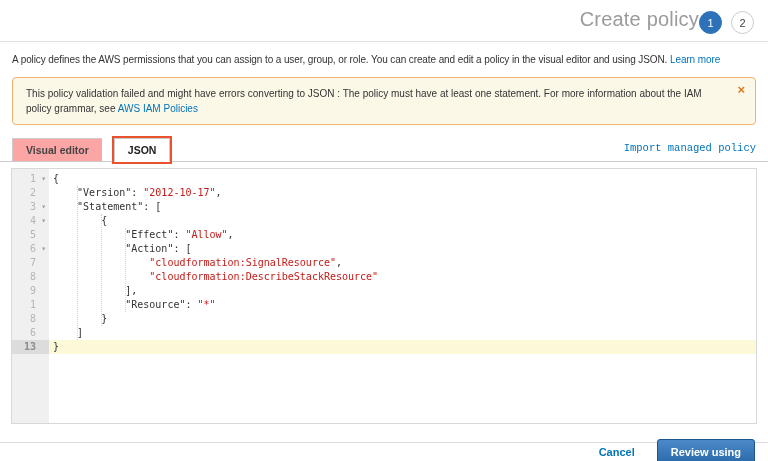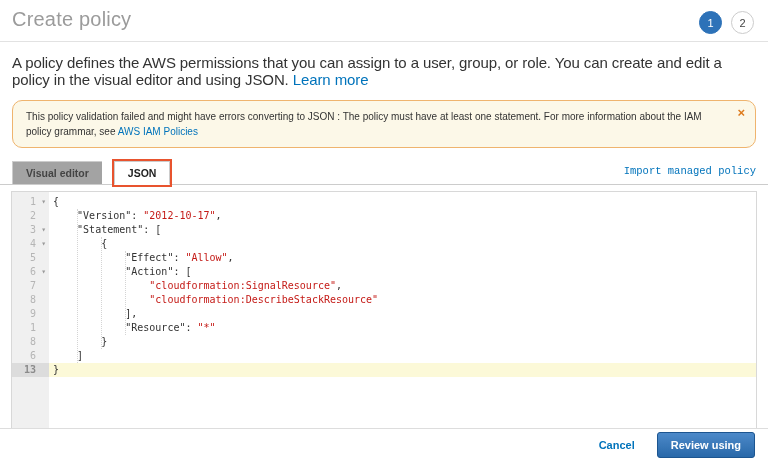--- a/index.html
+++ b/index.html
@@ -6,46 +6,46 @@
     --accent-blue:#0073bb; --step-blue:#2d72b8; --warn-bg:#fcf8e8; --warn-border:#efb46e;
     --warn-close:#dd7a1c; --annotation-red:#e8532e; --string-red:#c41a16;
     --active-line-bg:#fcf9d8; --button-blue:#2e76c0;
   }
   *{box-sizing:border-box; margin:0; padding:0;}
   html,body{width:768px; height:461px; background:#fff; overflow:hidden;
     font-family:"Liberation Sans", sans-serif; color:#333;}
   .page{position:relative; width:768px; height:461px; background:#fff;}
 
   
-  .header{display:flex; justify-content:space-between; align-items:flex-start;
+  .header{display:flex; justify-content:flex-end; align-items:flex-start;
     padding:8px 12px 0 12px; height:42px; border-bottom:1px solid #e2e2e2;}
   .title{font-size:20px; font-weight:400; color:#9b9b9b; letter-spacing:.2px;}
   .steps{display:flex; gap:9px; padding-top:3px; padding-right:2px;}
   .step{width:23px; height:23px; border-radius:50%; display:flex; align-items:center;
     justify-content:center; font-size:11px;}
   .step.active{background:var(--step-blue); border:1px solid var(--step-blue); color:#fff;}
   .step.inactive{background:#fff; border:1px solid #ccc; color:#444;}
 
   
-  .intro{padding:12px 12px 0; font-size:15px; letter-spacing:-0.1px; color:#333;}
+  .intro{padding:12px 12px 0; font-size:10px; letter-spacing:-0.1px; color:#333;}
   .link{color:var(--accent-blue); text-decoration:none; cursor:pointer;}
 
   
   .alert{margin:12px 12px 0; background:var(--warn-bg); border:1px solid var(--warn-border);
-    border-radius:10px; padding:8px 40px 8px 13px; font-size:10px; line-height:15px;
+    border-radius:4px; padding:8px 40px 8px 13px; font-size:10px; line-height:15px;
     position:relative; color:#333;}
   .alert-close{position:absolute; top:5px; right:10px; color:var(--warn-close);
     font-weight:bold; font-size:13px; line-height:1; cursor:pointer;}
 
   
   .tabbar{margin:13px 0 0; padding:0 12px; display:flex; align-items:flex-end;
     border-bottom:1px solid #ccc;}
   .tab{font-size:10.5px; font-weight:bold; padding:5px 13px 5px; cursor:pointer;
     border:1px solid #ccc; margin-bottom:-1px; position:relative;}
-  .tab-visual{background:#a3a3a3; color:#444; border-right:none;}
+  .tab-visual{background:#fca5a5; color:#444; border-right:none;}
   .tab-json{background:#fff; color:#222; border-bottom-color:#fff; z-index:2;
     outline:2px solid var(--annotation-red); outline-offset:0px;margin-left:12px;}
   .import-link{margin-left:auto; font-size:10.5px; align-self:center; padding-bottom:4px;font-family:Liberation Mono, monospace;}
 
   
   .editor{margin:6px 11px 0; border:1px solid #d8d8d8; height:256px; display:flex;
     font-family:"DejaVu Sans Mono", monospace; font-size:10px; line-height:14px;
     background:#fff; overflow:hidden;}
   .gutter{width:37px; flex:none; background:#f0f0f0; color:#b5b5b5; text-align:right;
     padding-top:3px; user-select:none;}
@@ -53,21 +53,21 @@
   .gutter-line .fold{position:absolute; right:3px; top:1px; font-size:8px; color:#9a9a9a;
     cursor:pointer; line-height:12px;}
   .gutter-line.active{background:#dcdcdc; color:#8b8b8b;font-weight:bold;}
   .code{flex:1; padding-top:3px; position:relative; cursor:text;}
   .code-line{height:14px; white-space:pre; padding-left:4px; position:relative; z-index:1;}
   .code-line.active{background:var(--active-line-bg);}
   .seg-s{color:var(--string-red);}
   .guide{position:absolute; width:0; border-left:1px dotted #d4d4d4; z-index:0;}
 
   
-  .footer{position:absolute; left:0; right:0; bottom:0; height:33px; background:#fff;
+  .footer{position:absolute; left:0; right:0; bottom:0; height:19px; background:#fff;
     border-top:1px solid #ddd; display:flex; align-items:center; justify-content:flex-end;
     gap:22px; padding:0 13px;}
   .cancel{font-size:11px; font-weight:bold;}
   .review-btn{background-color:var(--button-blue);
     background-image:linear-gradient(rgba(255,255,255,.14), rgba(0,0,0,.12));
     border:1px solid #1c5590; border-radius:3px; color:#fff; font-weight:bold;
     font-size:11px; padding:6px 13px; cursor:pointer;
     font-family:"Liberation Sans", sans-serif;}
 </style>
 </head>

